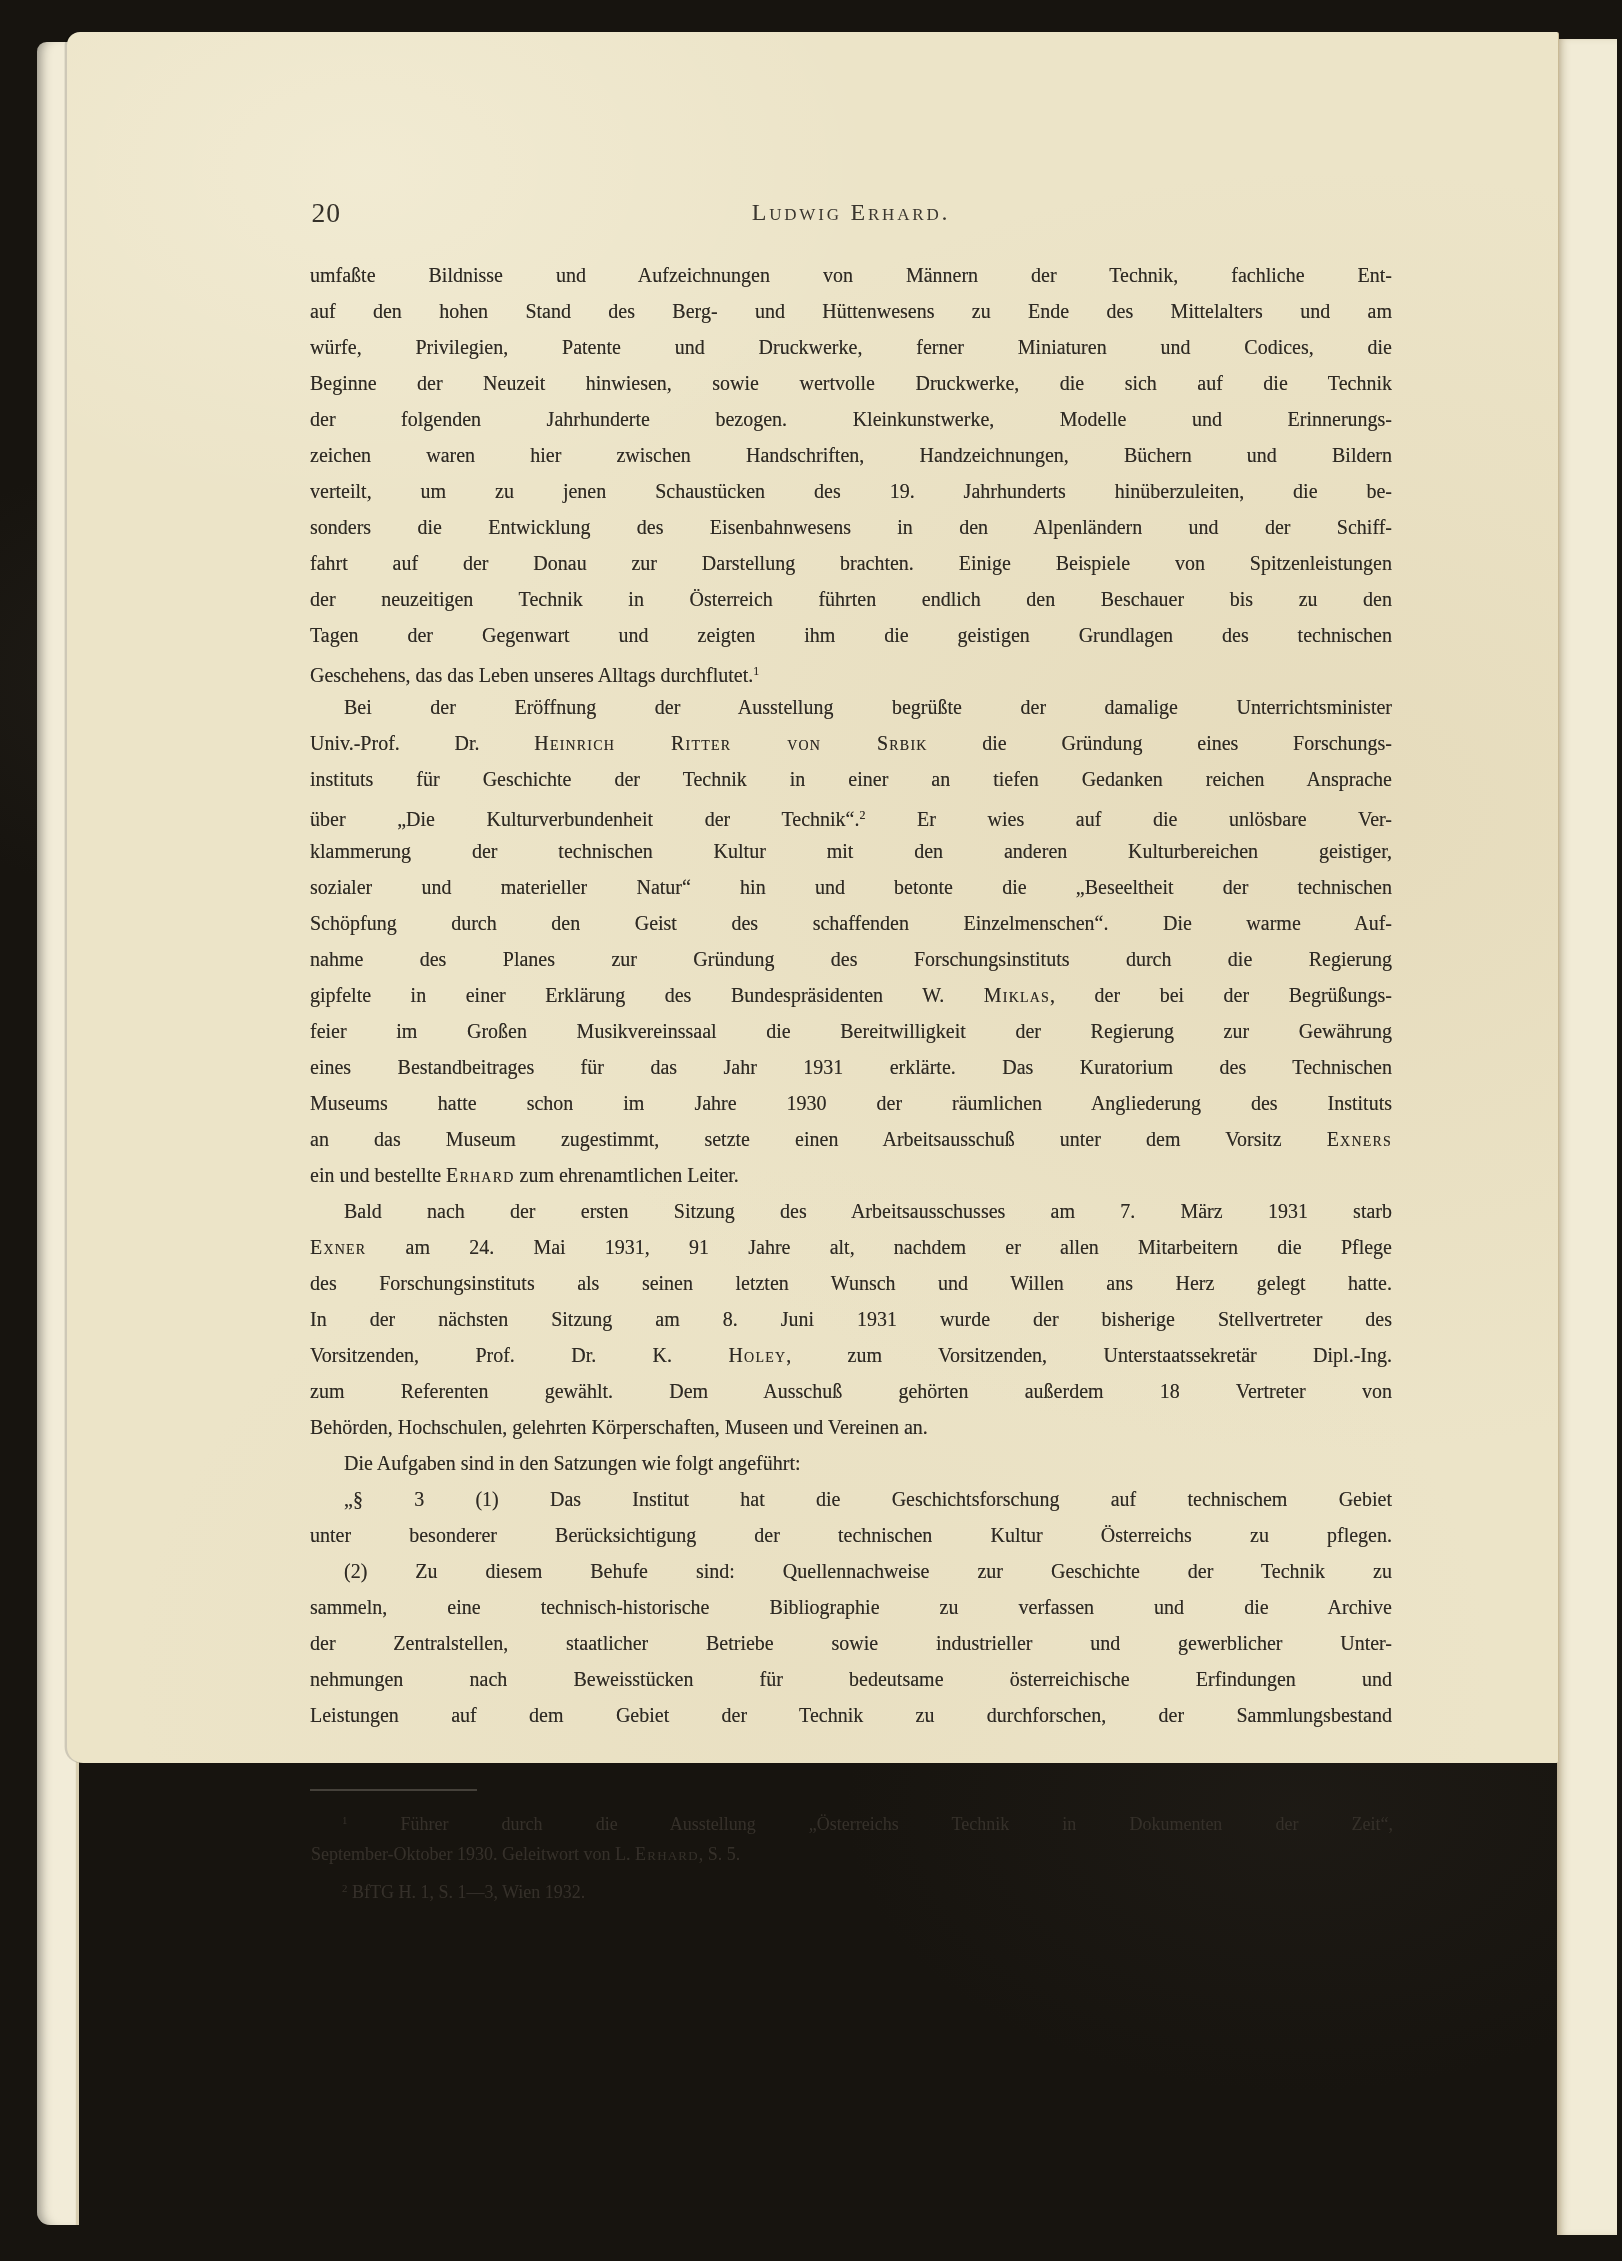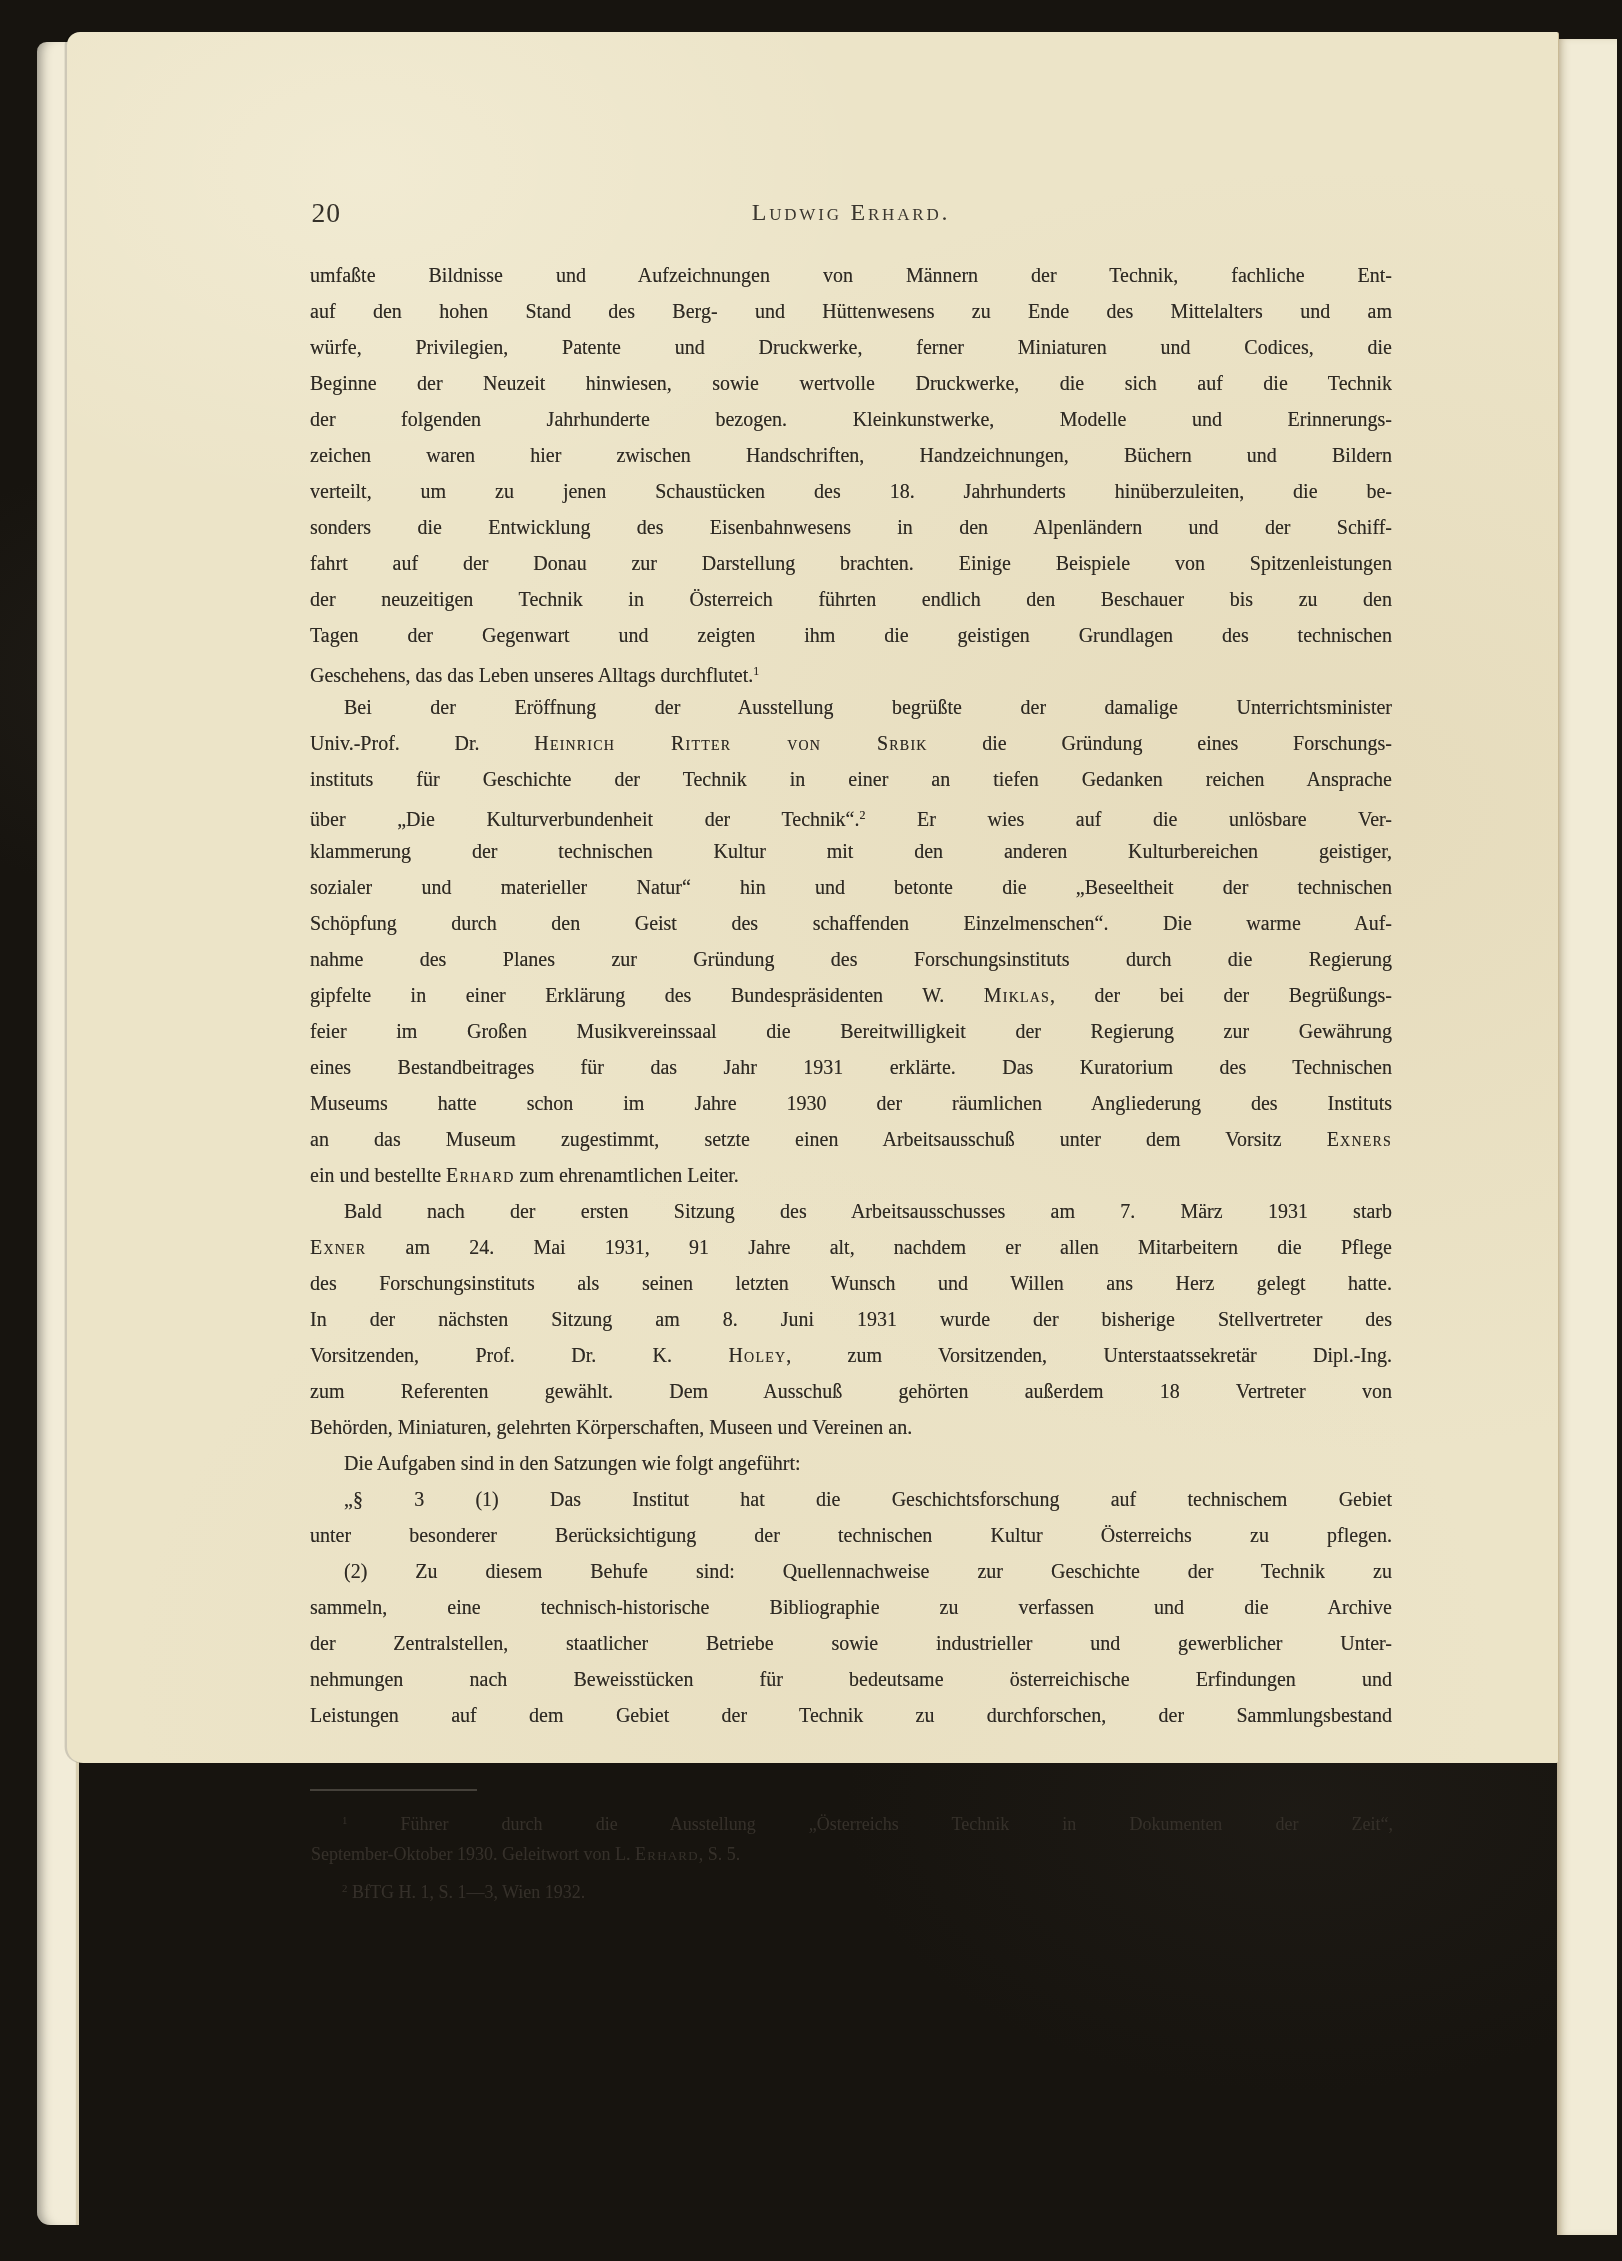--- a/index.html
+++ b/index.html
@@ -88,21 +88,21 @@
     <span class="running-title">Ludwig Erhard.</span>
   </div>
 
   <div class="body-text">
       <div class="line"><span>umfaßte Bildnisse und Aufzeichnungen von Männern der Technik, fachliche Ent-</span></div>
       <div class="line"><span>auf den hohen Stand des Berg- und Hüttenwesens zu Ende des Mittelalters und am</span></div>
       <div class="line"><span>würfe, Privilegien, Patente und Druckwerke, ferner Miniaturen und Codices, die</span></div>
       <div class="line"><span>Beginne der Neuzeit hinwiesen, sowie wertvolle Druckwerke, die sich auf die Technik</span></div>
       <div class="line"><span>der folgenden Jahrhunderte bezogen.  Kleinkunstwerke, Modelle und Erinnerungs-</span></div>
       <div class="line"><span>zeichen waren hier zwischen Handschriften, Handzeichnungen, Büchern und Bildern</span></div>
-      <div class="line"><span>verteilt, um zu jenen Schaustücken des 18. Jahrhunderts hinüberzuleiten, die be-</span></div>
+      <div class="line"><span>verteilt, um zu jenen Schaustücken des 19. Jahrhunderts hinüberzuleiten, die be-</span></div>
       <div class="line"><span>sonders die Entwicklung des Eisenbahnwesens in den Alpenländern und der Schiff-</span></div>
       <div class="line"><span>fahrt auf der Donau zur Darstellung brachten.  Einige Beispiele von Spitzenleistungen</span></div>
       <div class="line"><span>der neuzeitigen Technik in Österreich führten endlich den Beschauer bis zu den</span></div>
       <div class="line"><span>Tagen der Gegenwart und zeigten ihm die geistigen Grundlagen des technischen</span></div>
       <div class="line last"><span>Geschehens, das das Leben unseres Alltags durchflutet.</span><span class="sup">1</span></div>
       <div class="line ind"><span>Bei der Eröffnung der Ausstellung begrüßte der damalige Unterrichtsminister</span></div>
       <div class="line"><span>Univ.-Prof. Dr. </span><span class="sc">Heinrich Ritter von Srbik</span><span> die Gründung eines Forschungs-</span></div>
       <div class="line"><span>instituts für Geschichte der Technik in einer an tiefen Gedanken reichen Ansprache</span></div>
       <div class="line"><span>über „Die Kulturverbundenheit der Technik“.</span><span class="sup">2</span><span>  Er wies auf die unlösbare Ver-</span></div>
       <div class="line"><span>klammerung der technischen Kultur mit den anderen Kulturbereichen geistiger,</span></div>
@@ -114,21 +114,21 @@
       <div class="line"><span>eines Bestandbeitrages für das Jahr 1931 erklärte.  Das Kuratorium des Technischen</span></div>
       <div class="line"><span>Museums hatte schon im Jahre 1930 der räumlichen Angliederung des Instituts</span></div>
       <div class="line"><span>an das Museum zugestimmt, setzte einen Arbeitsausschuß unter dem Vorsitz </span><span class="sc">Exners</span></div>
       <div class="line last"><span>ein und bestellte </span><span class="sc">Erhard</span><span> zum ehrenamtlichen Leiter.</span></div>
       <div class="line ind"><span>Bald nach der ersten Sitzung des Arbeitsausschusses am 7. März 1931 starb</span></div>
       <div class="line"><span class="sc">Exner</span><span> am 24. Mai 1931, 91 Jahre alt, nachdem er allen Mitarbeitern die Pflege</span></div>
       <div class="line"><span>des Forschungsinstituts als seinen letzten Wunsch und Willen ans Herz gelegt hatte.</span></div>
       <div class="line"><span>In der nächsten Sitzung am 8. Juni 1931 wurde der bisherige Stellvertreter des</span></div>
       <div class="line"><span>Vorsitzenden, Prof. Dr. K. </span><span class="sc">Holey</span><span>, zum Vorsitzenden, Unterstaatssekretär Dipl.-Ing.</span></div>
       <div class="line"><span>zum Referenten gewählt.  Dem Ausschuß gehörten außerdem 18 Vertreter von</span></div>
-      <div class="line last"><span>Behörden, Miniaturen, gelehrten Körperschaften, Museen und Vereinen an.</span></div>
+      <div class="line last"><span>Behörden, Hochschulen, gelehrten Körperschaften, Museen und Vereinen an.</span></div>
       <div class="line ind last"><span>Die Aufgaben sind in den Satzungen wie folgt angeführt:</span></div>
       <div class="line ind"><span>„§ 3 (1)  Das Institut hat die Geschichtsforschung auf technischem Gebiet</span></div>
       <div class="line"><span>unter besonderer Berücksichtigung der technischen Kultur Österreichs zu pflegen.</span></div>
       <div class="line ind"><span>(2) Zu diesem Behufe sind: Quellennachweise zur Geschichte der Technik zu</span></div>
       <div class="line"><span>sammeln, eine technisch-historische Bibliographie zu verfassen und die Archive</span></div>
       <div class="line"><span>der Zentralstellen, staatlicher Betriebe sowie industrieller und gewerblicher Unter-</span></div>
       <div class="line"><span>nehmungen nach Beweisstücken für bedeutsame österreichische Erfindungen und</span></div>
       <div class="line"><span>Leistungen auf dem Gebiet der Technik zu durchforschen, der Sammlungsbestand</span></div>
     </div>
 

